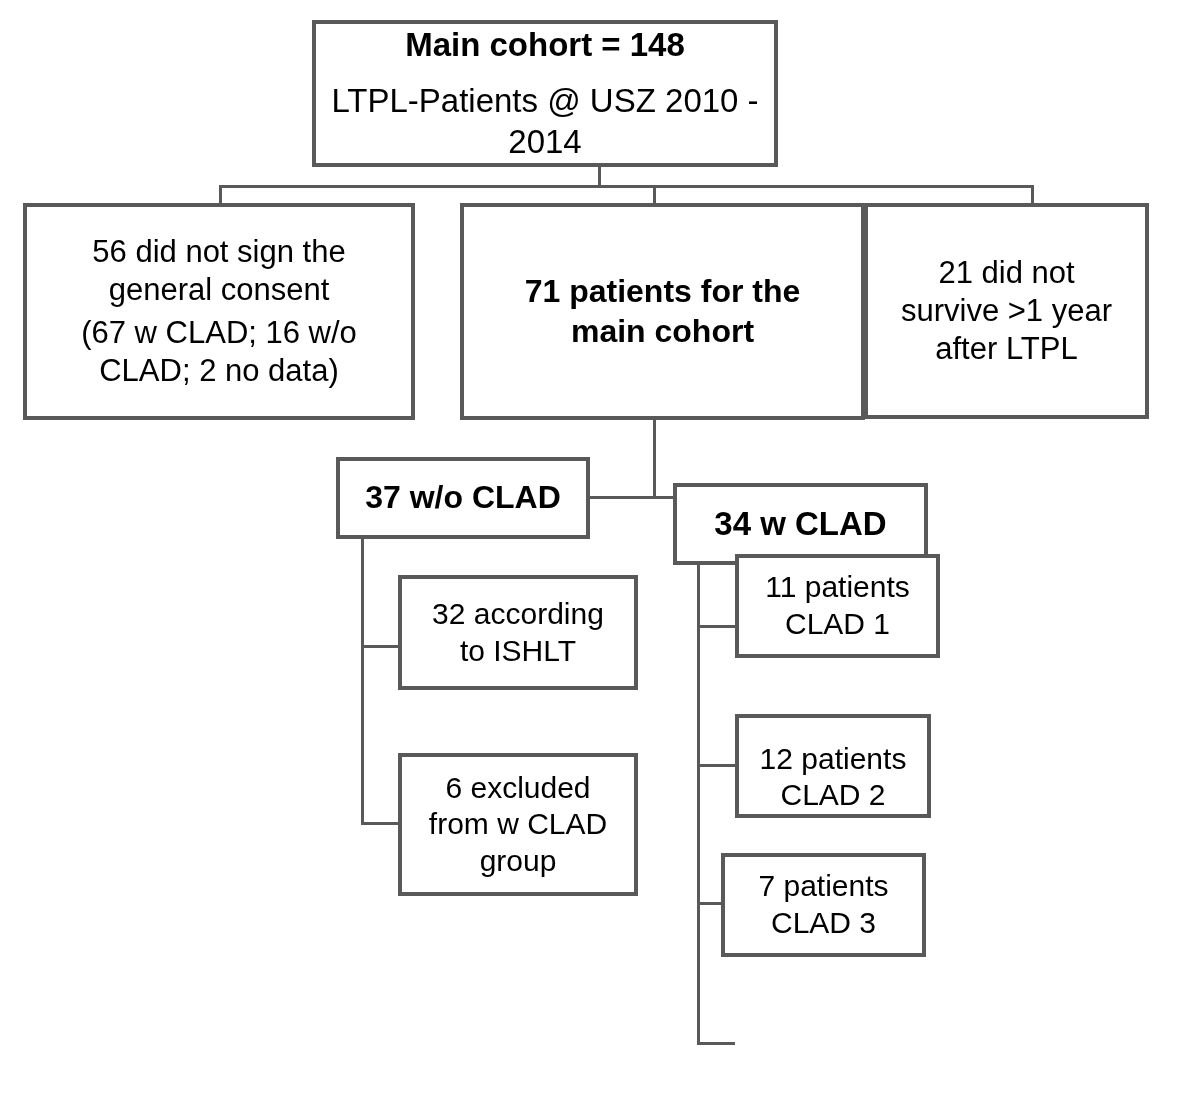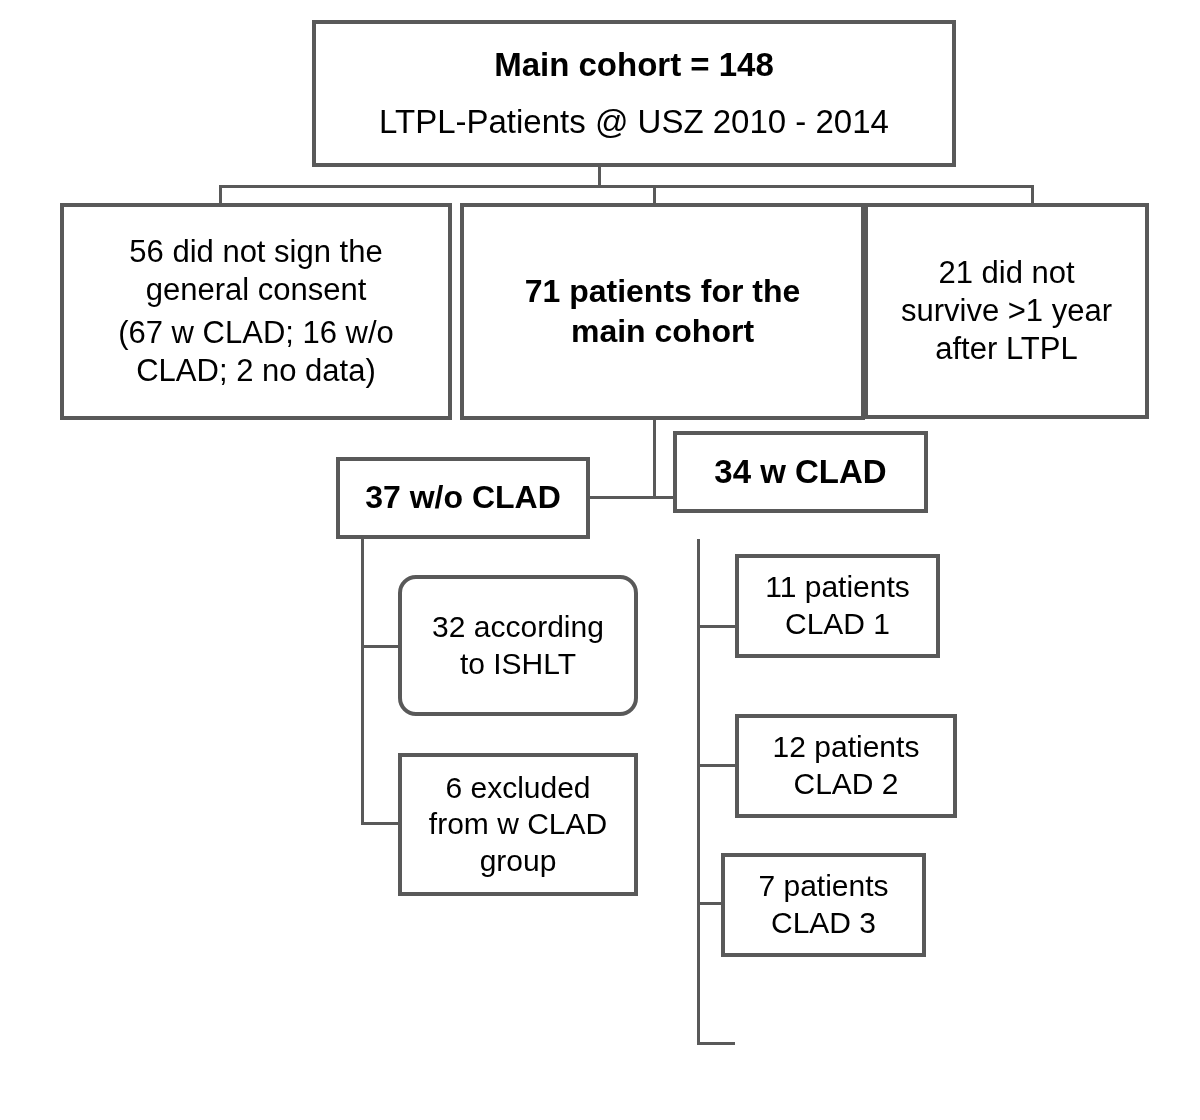--- a/index.html
+++ b/index.html
@@ -30,34 +30,34 @@
     justify-content: center;
     text-align: center;
     line-height: 1.22;
   }
 
   .lines { white-space: pre-line; }
 
   .bold { font-weight: bold; }
 
   
-  .n-main-cohort { left: 312px; top: 20px;  width: 644px; height: 147px; font-size: 33px; gap: 16px; }
-  .n-no-consent  { left: 23px;  top: 203px; width: 392px; height: 217px; font-size: 31px; gap: 5px; margin-left: 37px; }
+  .n-main-cohort { left: 312px; top: 20px;  width: 466px; height: 147px; font-size: 33px; gap: 16px; }
+  .n-no-consent  { left: 23px;  top: 203px; width: 392px; height: 217px; font-size: 31px; gap: 5px; }
   .n-main-71     { left: 452px; top: 203px; width: 405px; height: 217px; font-size: 32px; font-weight: bold; margin-left: 8px; }
   .n-no-survival { left: 864px; top: 203px; width: 285px; height: 216px; font-size: 31px; }
 
   
   .n-wo-clad { left: 336px; top: 457px; width: 254px; height: 82px; font-size: 32px; font-weight: bold; }
-  .n-w-clad  { left: 673px; top: 431px; width: 255px; height: 82px; font-size: 33px; font-weight: bold; }
+  .n-w-clad  { left: 673px; top: 483px; width: 255px; height: 82px; font-size: 33px; font-weight: bold; }
 
   
-  .n-ishlt    { left: 398px; top: 575px; width: 240px; height: 141px; font-size: 30px; border-radius: 18px; }
+  .n-ishlt    { left: 398px; top: 575px; width: 240px; height: 115px; font-size: 30px; }
   .n-excluded { left: 398px; top: 753px; width: 240px; height: 143px; font-size: 30px; }
   .n-clad1    { left: 735px; top: 554px; width: 205px; height: 104px; font-size: 30px; }
-  .n-clad2    { left: 735px; top: 714px; width: 222px; height: 104px; font-size: 30px; }
+  .n-clad2    { left: 735px; top: 714px; width: 196px; height: 104px; font-size: 30px; justify-content: flex-end; }
   .n-clad3    { left: 721px; top: 853px; width: 205px; height: 104px; font-size: 30px; }
   .n-clad4    { left: 735px; top: 992px; width: 205px; height: 103px; font-size: 30px; }
 
   
   .conn { position: absolute; background: var(--connector); }
   .c-stem-top     { left: 598px;  top: 167px;  width: 3px;   height: 21px; }
   .c-h-top        { left: 219px;  top: 185px;  width: 815px; height: 3px; }
   .c-drop-left    { left: 219px;  top: 185px;  width: 3px;   height: 20px; }
   .c-drop-center  { left: 653px;  top: 185px;  width: 3px;   height: 20px; }
   .c-drop-right   { left: 1031px; top: 185px;  width: 3px;   height: 20px; }

